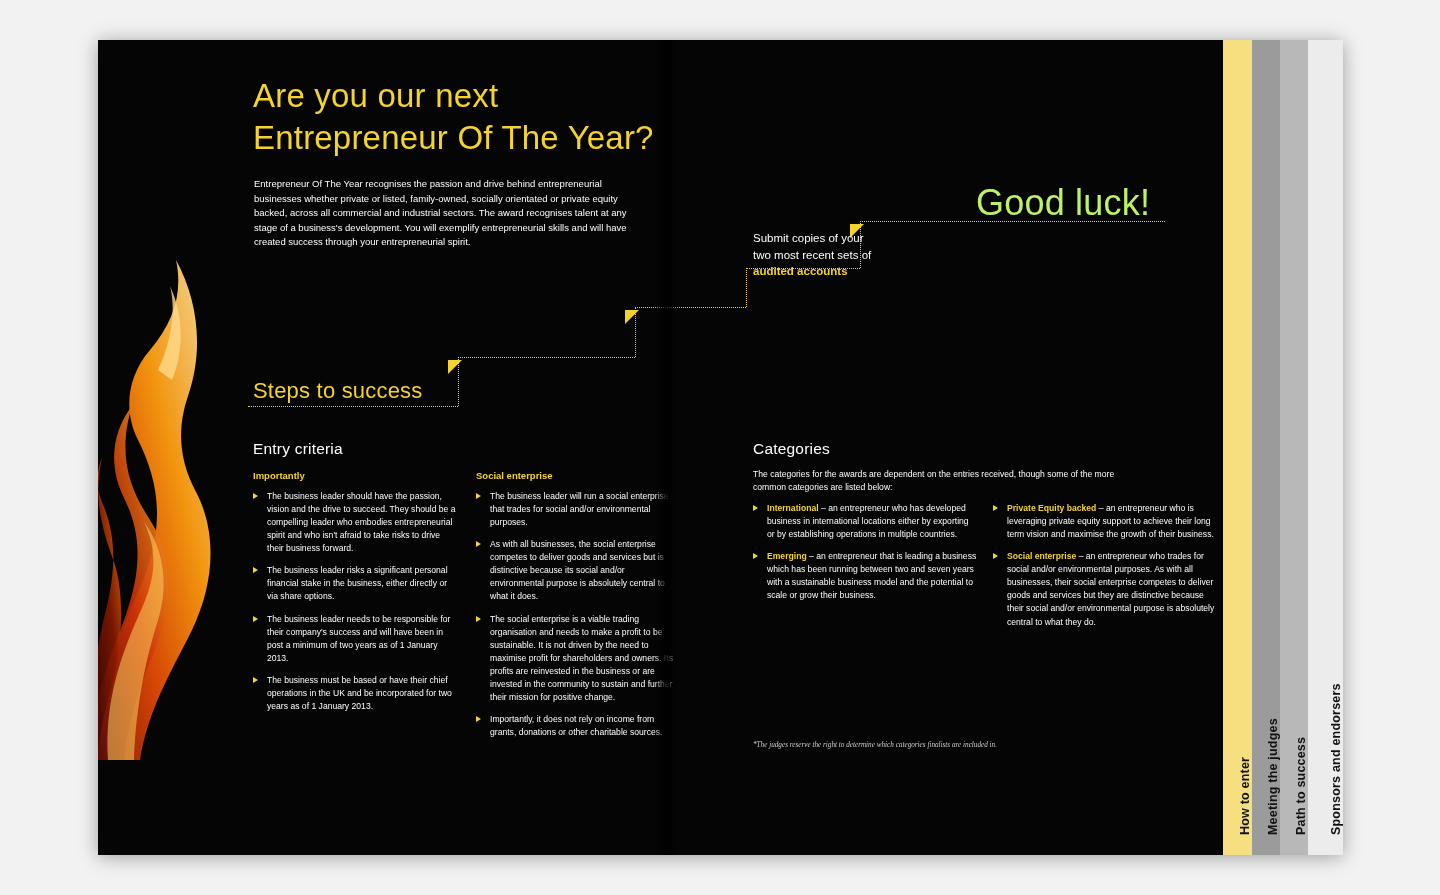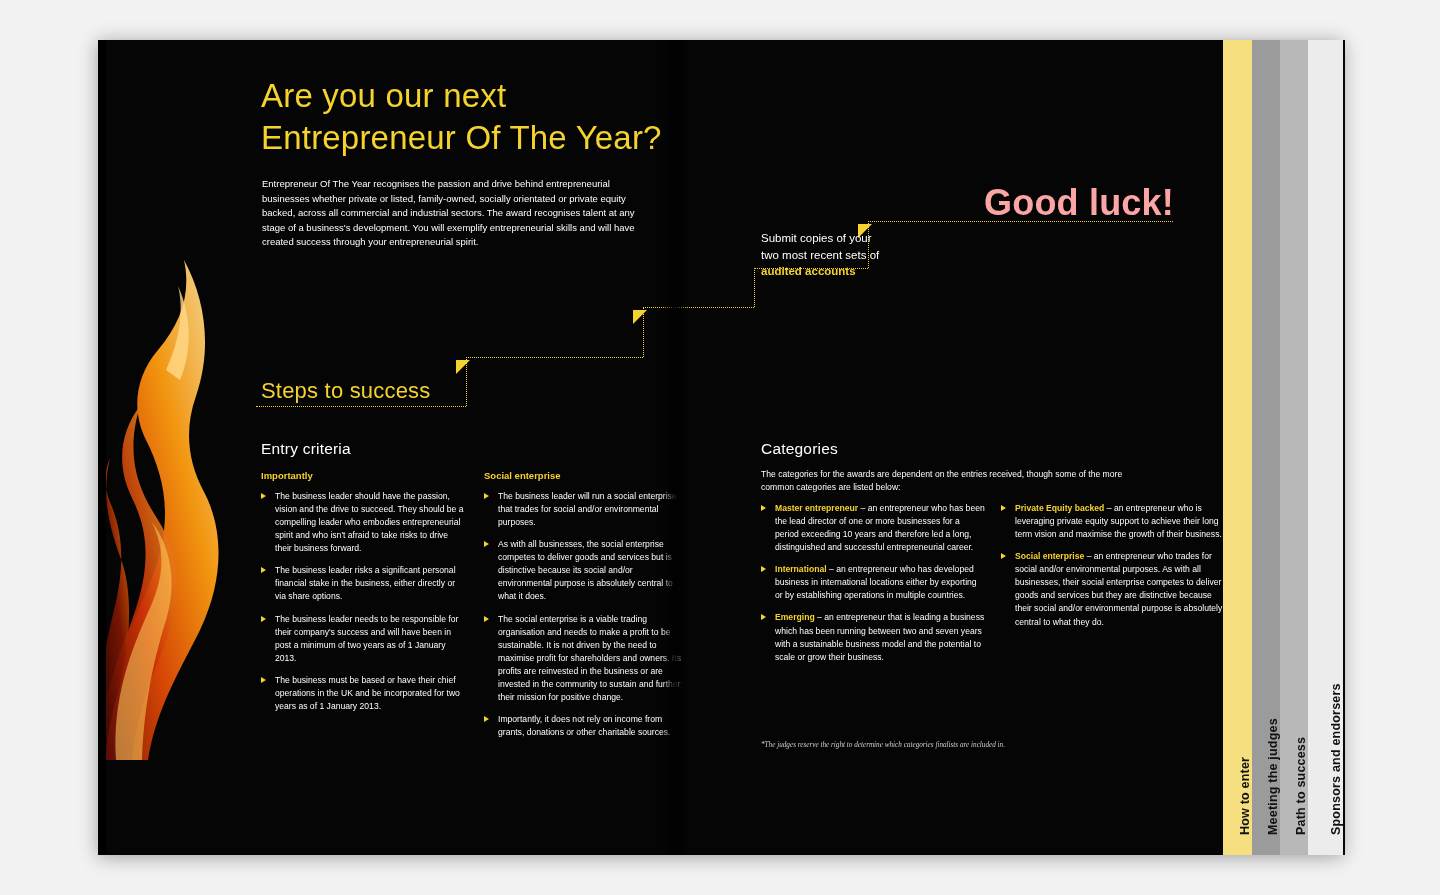--- a/index.html
+++ b/index.html
@@ -12,21 +12,21 @@
   }
   .page-wrap{
     position:absolute;
     left:98px;top:40px;
     width:1245px;height:815px;
     background:#000;
     box-shadow:0 2px 18px rgba(0,0,0,0.35);
   }
   
   .spread{
-    position:absolute;left:8px;top:0;
+    position:absolute;left:0;top:0;
     width:1239px;height:815px;
     background:#050505;
     overflow:hidden;
   }
   
   .gutter{
     position:absolute;left:556px;top:0;width:26px;height:815px;
     background:linear-gradient(to right, rgba(0,0,0,0) 0%, rgba(0,0,0,0.85) 45%, rgba(0,0,0,0.85) 55%, rgba(0,0,0,0) 100%);
     pointer-events:none;
   }
@@ -72,23 +72,23 @@
   }
   .intro{
     position:absolute;left:156px;top:137px;width:392px;
     color:#ffffff;
     font-size:9.5px;
     line-height:1.53;
   }
 
   .goodluck{
     position:absolute;left:878px;top:142px;
-    color:#fca5a5;
+    color:#bef264;
     font-size:36px;
-    font-weight:700;
+    font-weight:400;
     letter-spacing:0.2px;
     white-space:nowrap;
   }
 
   
   .step{
     position:absolute;
     color:#ffffff;
     font-size:11.5px;
     line-height:1.45;
@@ -227,21 +227,20 @@
         <li>The social enterprise is a viable trading organisation and needs to make a profit to be sustainable. It is not driven by the need to maximise profit for shareholders and owners. Its profits are reinvested in the business or are invested in the community to sustain and further their mission for positive change.</li>
         <li>Importantly, it does not rely on income from grants, donations or other charitable sources.</li>
       </ul>
     </div>
 
     <div class="sect-title" style="left:655px;top:400px;">Categories</div>
     <div class="lead" style="left:655px;top:428px;width:370px;">The categories for the awards are dependent on the entries received, though some of the more common categories are listed below:</div>
 
     <div class="bl" style="left:655px;top:462px;width:225px;">
       <ul class="bullets">
-        <li><b>Master entrepreneur</b><span> – an entrepreneur who has been the lead director of one or more businesses for a period exceeding 10 years and therefore led a long, distinguished and successful entrepreneurial career.</span></li>
         <li><b>International</b><span> – an entrepreneur who has developed business in international locations either by exporting or by establishing operations in multiple countries.</span></li>
         <li><b>Emerging</b><span> – an entrepreneur that is leading a business which has been running between two and seven years with a sustainable business model and the potential to scale or grow their business.</span></li>
       </ul>
     </div>
 
     <div class="bl" style="left:895px;top:462px;width:225px;">
       <ul class="bullets">
         <li><b>Private Equity backed</b><span> – an entrepreneur who is leveraging private equity support to achieve their long term vision and maximise the growth of their business.</span></li>
         <li><b>Social enterprise</b><span> – an entrepreneur who trades for social and/or environmental purposes. As with all businesses, their social enterprise competes to deliver goods and services but they are distinctive because their social and/or environmental purpose is absolutely central to what they do.</span></li>
       </ul>

